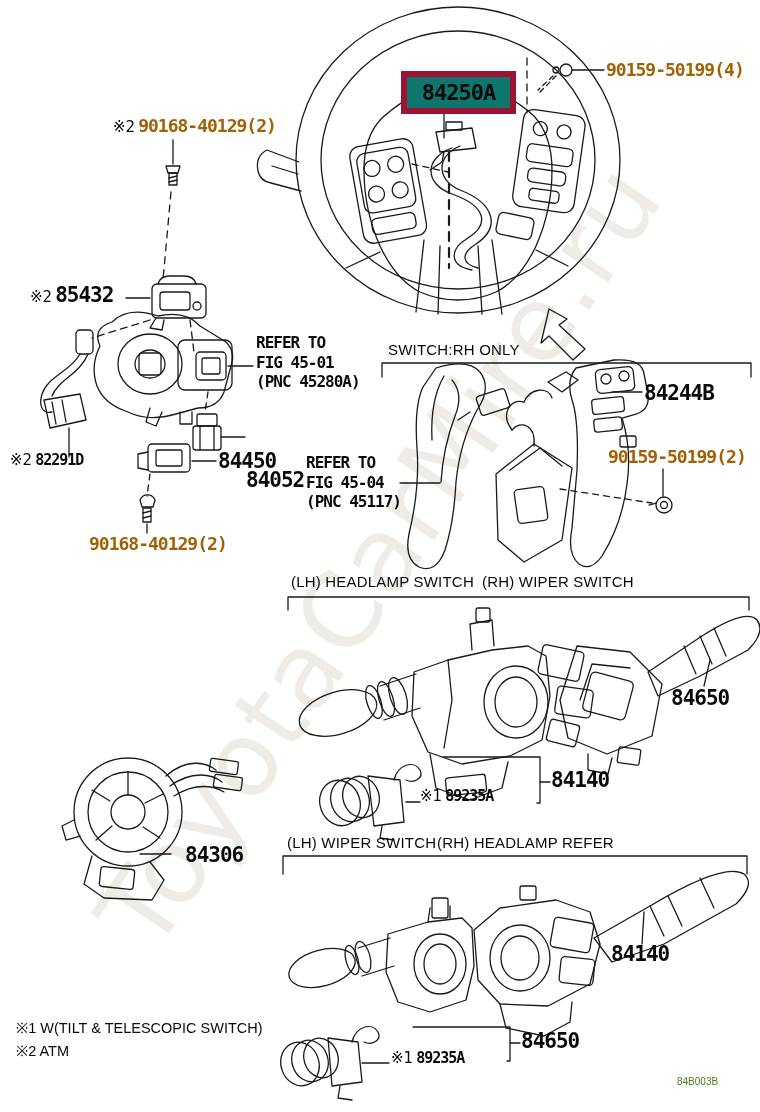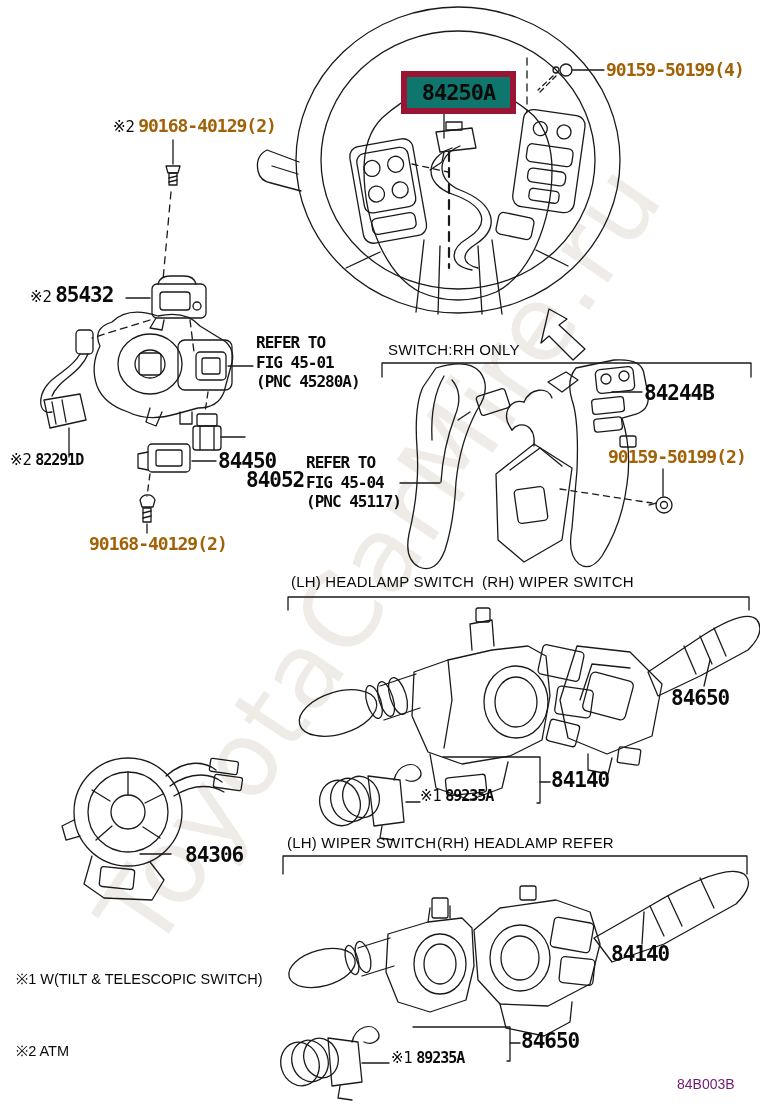--- a/index.html
+++ b/index.html
@@ -15,21 +15,21 @@
   .pn-sm{font-family:"DejaVu Sans Mono","Liberation Mono",monospace;font-weight:bold;
       font-size:18px;letter-spacing:-1px;color:#a16207;}
   .pn-xl{font-size:15px;}
   .prefix{font-family:"DejaVu Sans","Liberation Sans",sans-serif;font-weight:400;
       font-size:15px;color:#0a0a0a;margin-right:3px;letter-spacing:0;}
   .withprefix{display:flex;align-items:baseline;}
   .refer{font-family:"DejaVu Sans Mono","Liberation Mono",monospace;font-weight:bold;
       font-size:16px;line-height:19.5px;letter-spacing:-1px;color:#0a0a0a;}
   .caption{font-size:15px;letter-spacing:0.2px;color:#0a0a0a;}
   .footnote{font-size:14.5px;color:#0a0a0a;}
-  .doccode{font-size:14px;color:#701a75;}
+  .doccode{font-size:10px;color:#4d7c0f;}
   #hl-box{position:absolute;left:401px;top:71px;width:103px;height:31px;border:6px solid #9b1433;
       display:flex;align-items:center;justify-content:center;z-index:3;background:#0f766e;}
   #hl-box .pn{font-size:22px;}
 </style>
 </head>
 <body>
 
 <div id="canvas">
 
   <div id="watermark">ToyotaCarMire.ru</div>
@@ -373,18 +373,18 @@
 
   <div class="lbl pn" style="left:611px;top:942px;">84140</div>
 
   <div class="lbl pn" style="left:521px;top:1029px;">84650</div>
 
   <div class="lbl withprefix" style="left:391px;top:1049px;">
     <span class="prefix">※1</span>
     <span class="pn pn-xl">89235A</span>
   </div>
 
-  <div class="lbl footnote" style="left:16px;top:968px;text-align:center;">※1 W(TILT &amp; TELESCOPIC SWITCH)</div>
+  <div class="lbl footnote" style="left:16px;top:1017px;text-align:center;">※1 W(TILT &amp; TELESCOPIC SWITCH)</div>
   <div class="lbl footnote" style="left:16px;top:1040px;">※2 ATM</div>
 
   <div class="lbl doccode" style="left:677px;top:1076px;">84B003B</div>
 
 </div>
 
 </body></html>

